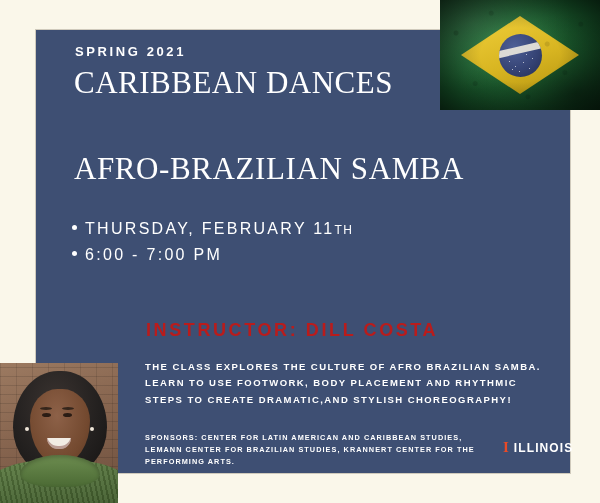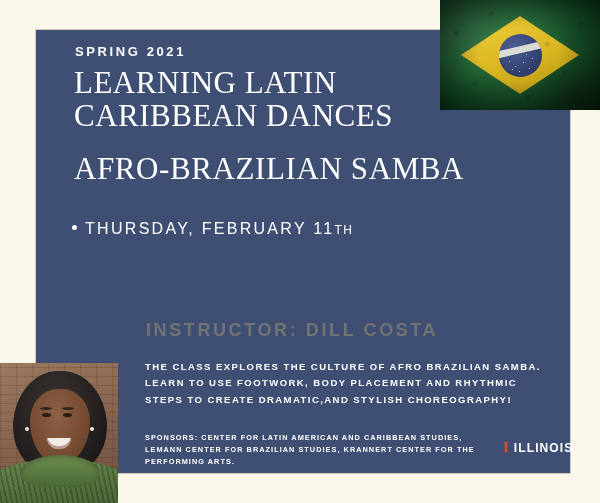--- a/index.html
+++ b/index.html
@@ -271,21 +271,21 @@
   .ord { font-size: 12px; letter-spacing: 1.4px; }
   .handle {
     text-decoration: underline;
     text-underline-offset: 4px;
     color: #ffffff;
   }
   .instructor {
     position: absolute;
     left: 146px;
     top: 320px;
-    color: #737373;
+    color: #b91c1c;
     font-size: 18px;
     font-weight: bold;
     letter-spacing: 2.6px;
   }
   .blurb {
     position: absolute;
     left: 145px;
     top: 359px;
     width: 400px;
     color: #ffffff;
@@ -367,30 +367,32 @@
     <div class="photo-smile"></div>
     <div class="photo-sweater"></div>
     <div class="photo-collar"></div>
   </div>
 
   <div class="content">
 
     <div class="eyebrow">SPRING 2021</div>
 
     <div class="headline">
-      <div>LEARNING LATIN</div>
       <div>CARIBBEAN DANCES</div>
     </div>
 
     <div class="subhead">AFRO-BRAZILIAN SAMBA</div>
 
     <ul class="bullets">
       <li>
         <span class="dot"></span><span>THURSDAY, FEBRUARY 11</span><span class="ord">TH</span>
       </li>
+      <li>
+        <span class="dot"></span><span>6:00 - 7:00 PM</span>
+      </li>
     </ul>
 
     <div class="instructor">INSTRUCTOR: DILL COSTA</div>
 
     <div class="blurb">THE CLASS  EXPLORES THE CULTURE OF AFRO BRAZILIAN SAMBA. LEARN TO USE FOOTWORK, BODY PLACEMENT AND RHYTHMIC STEPS TO CREATE DRAMATIC,AND STYLISH CHOREOGRAPHY!</div>
 
     <div class="sponsors">SPONSORS: CENTER FOR LATIN AMERICAN AND CARIBBEAN STUDIES, LEMANN CENTER FOR BRAZILIAN STUDIES, KRANNERT CENTER FOR THE PERFORMING ARTS.</div>
 
     <div class="illinois-logo">
       <span class="illinois-i">I</span>

